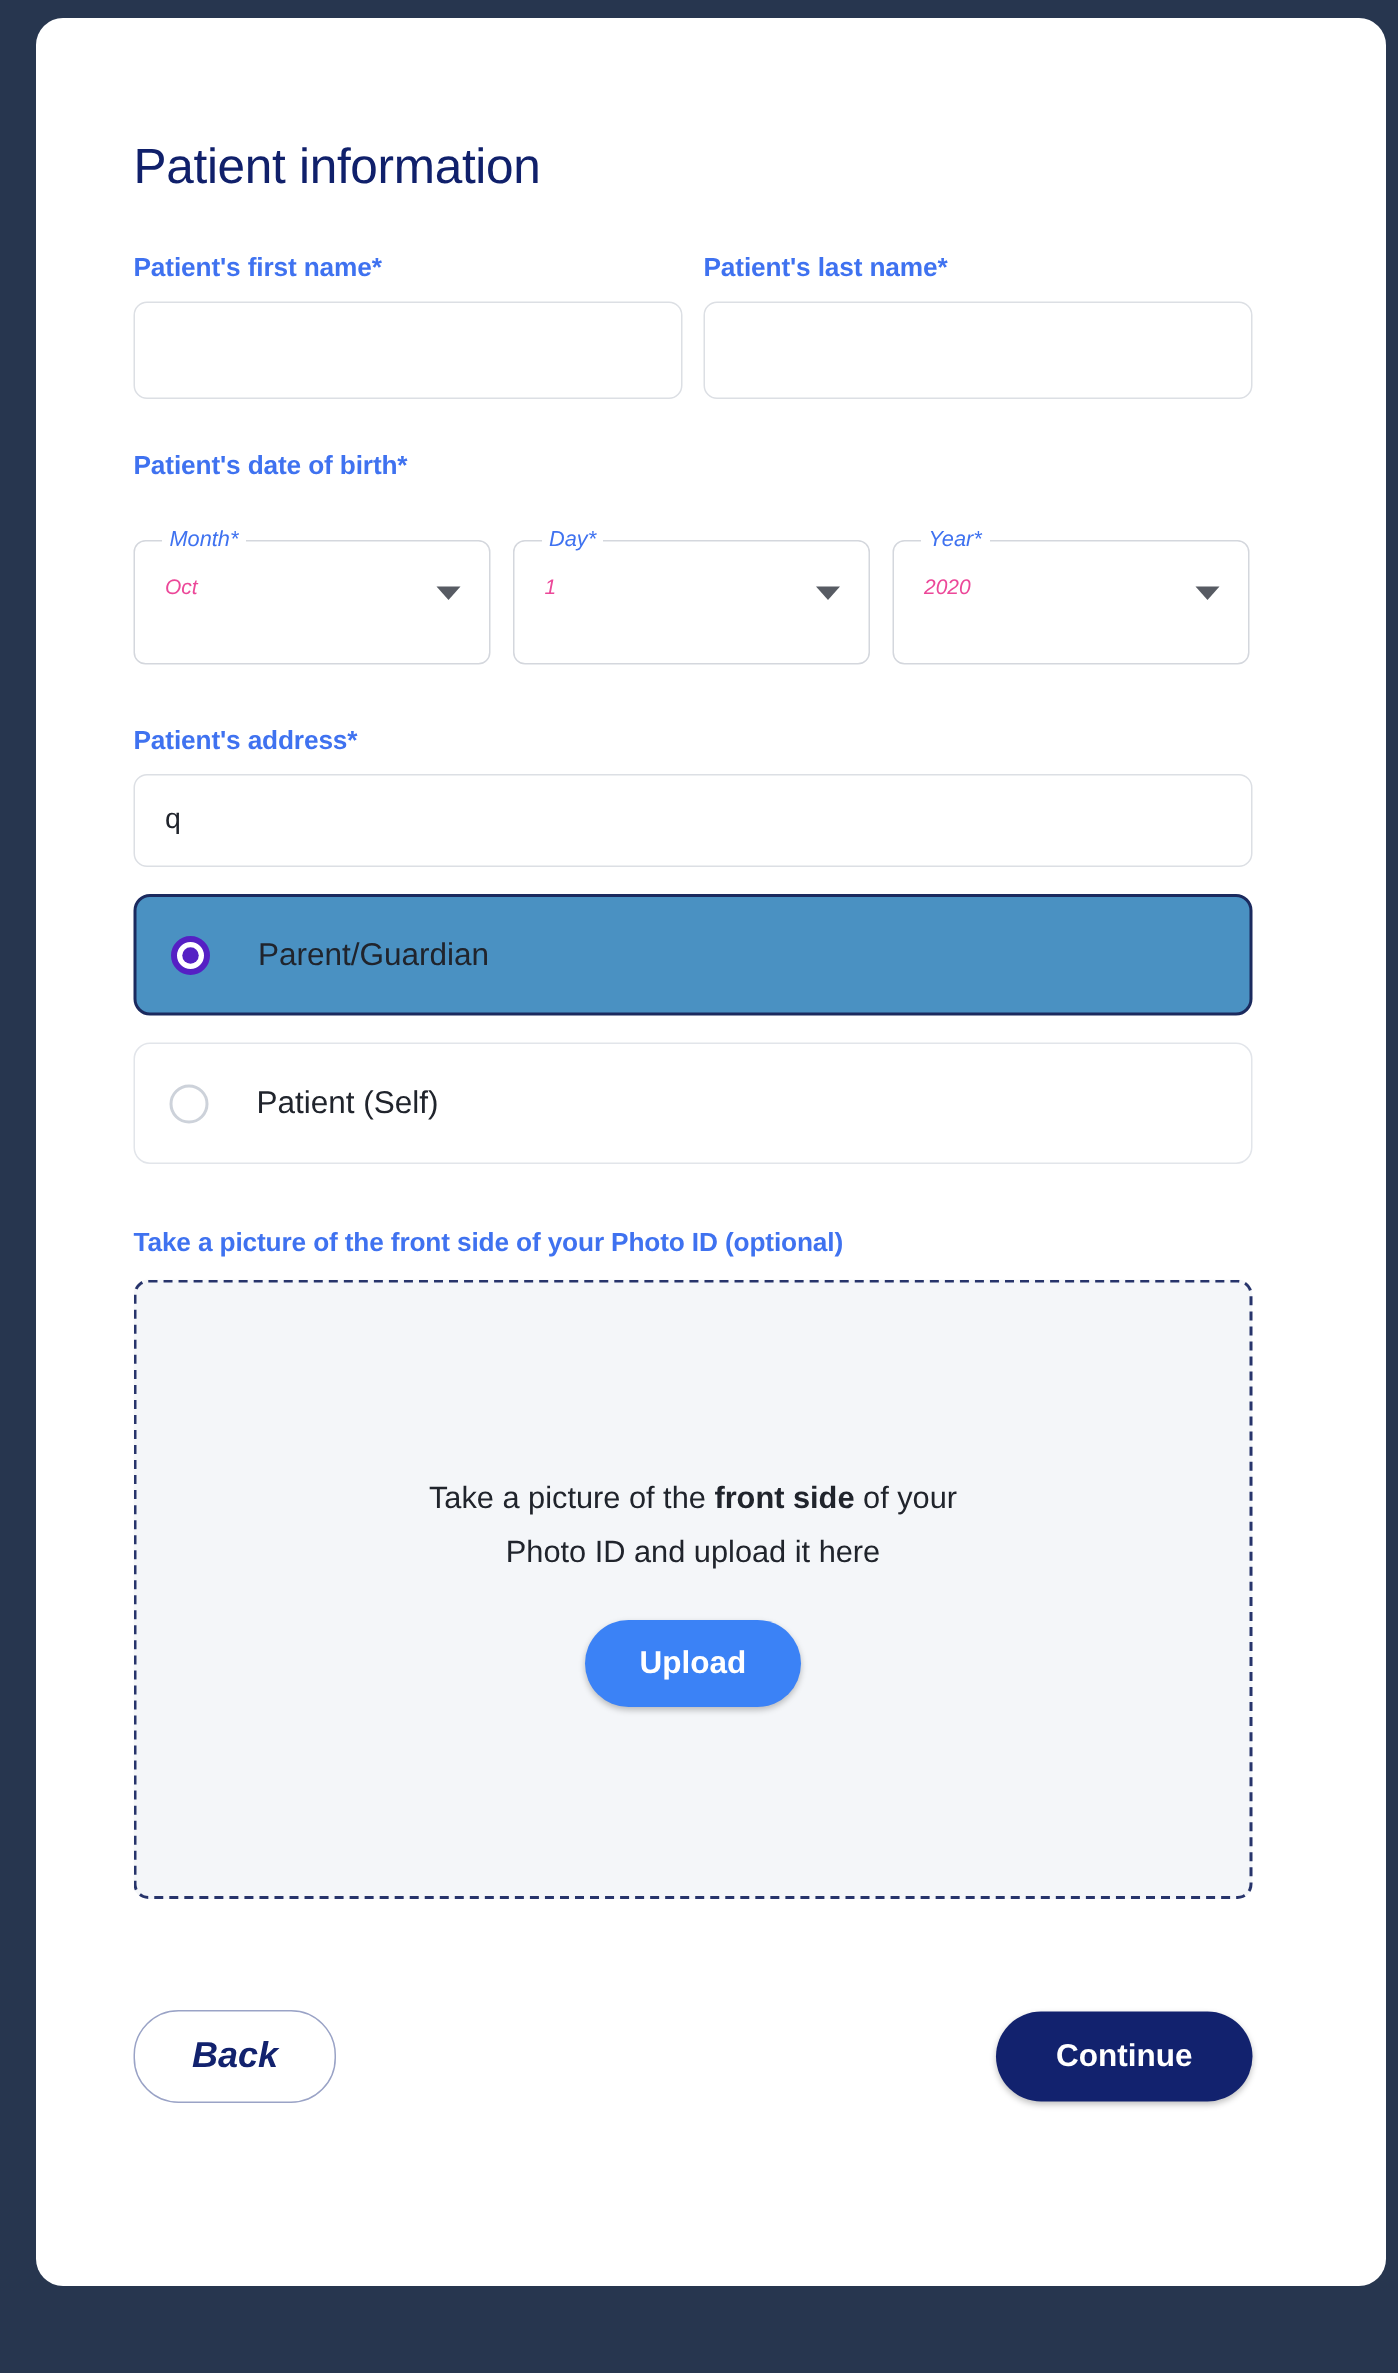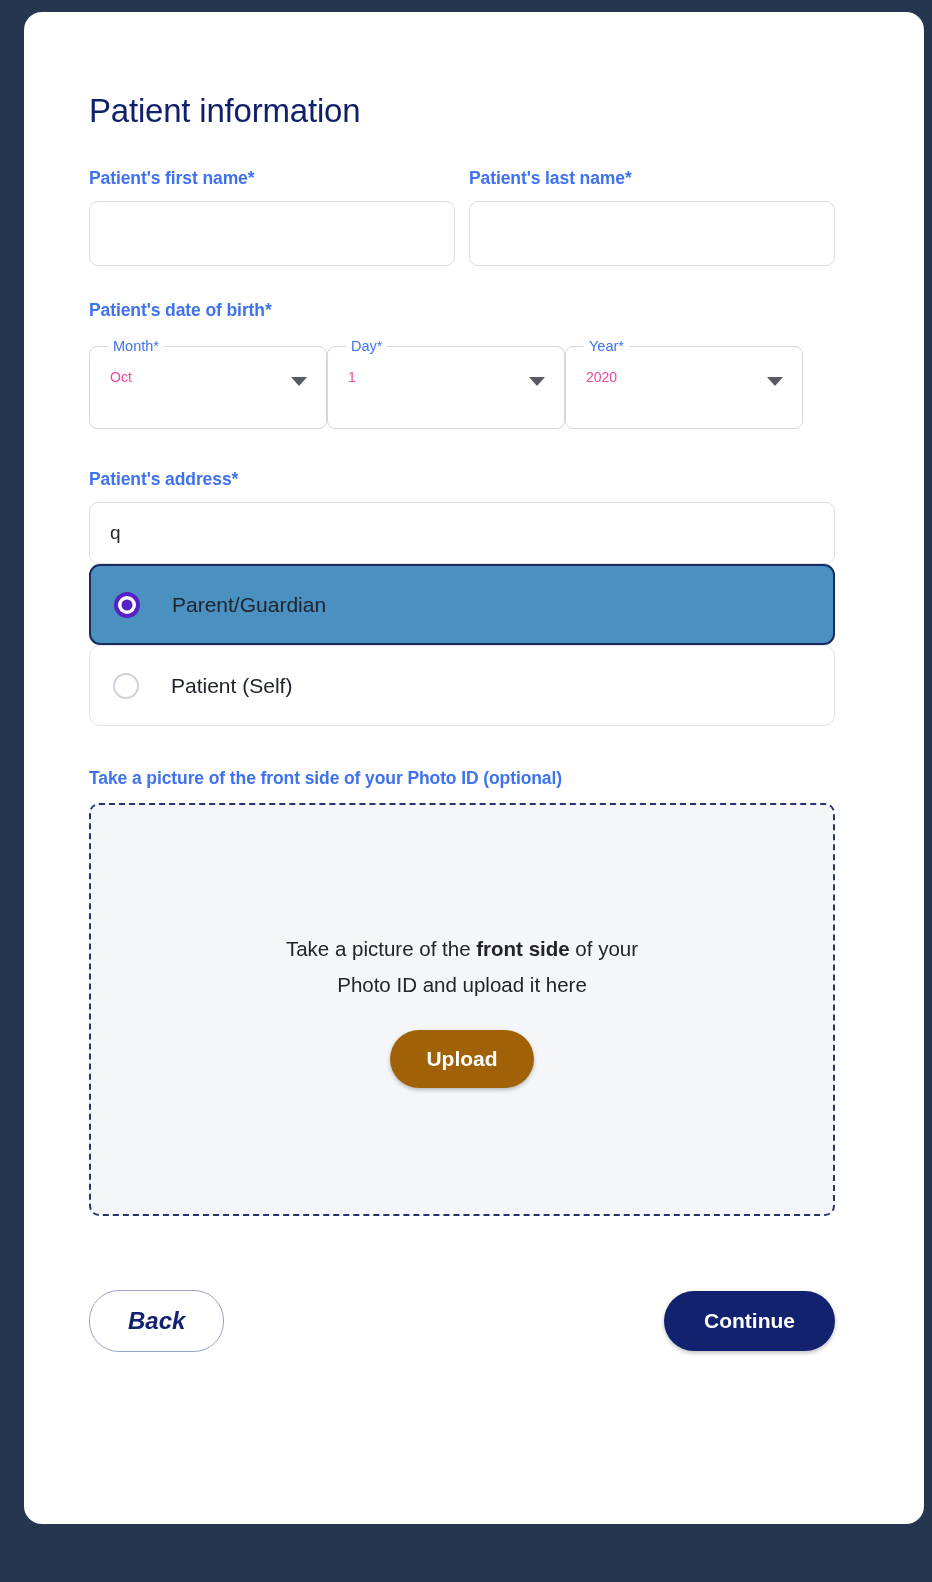--- a/index.html
+++ b/index.html
@@ -76,21 +76,23 @@
     color: #20242c;
     padding: 0 20px;
     outline: none;
   }
   .text-input::placeholder { color: #9aa0ab; }
 
   
   .dob-label { margin-top: 34px; }
   .dob-row {
     display: flex;
-    margin-top: 18px;
+    gap: 15px;
+    margin-top: 32px;
+    font-style: italic;
   }
   .select-wrap {
     position: relative;
     width: 238px;
     height: 90px;
   }
   .fs {
     position: absolute;
     left: 0; right: 0; top: 0; bottom: 0;
     box-sizing: border-box;
@@ -132,21 +134,21 @@
 
   
   .radio-label { margin-top: 44px; }
   .radio-opt {
     box-sizing: border-box;
     display: flex;
     align-items: center;
     width: 746px;
     height: 81px;
     border-radius: 11px;
-    margin-top: 0;
+    margin-top: 18px;
     padding-left: 18px;
     border: 1px solid #e2e5ea;
     background: #fff;
   }
   .radio-opt.selected {
     background: #4a91c2;
     border: 2px solid #1b2a5e;
   }
   .radio-mark {
     width: 26px;
@@ -198,21 +200,21 @@
   .dz-text {
     font-size: 20.5px;
     color: #20242c;
     text-align: center;
     line-height: 1.75;
     max-width: 400px;
   }
   .dz-text b { font-weight: bold; }
   .upload-btn {
     margin-top: 28px;
-    background: #a16207;
+    background: #3b82f6;
     color: #fff;
     font-family: "Liberation Sans", sans-serif;
     font-size: 21px;
     font-weight: bold;
     border: none;
     border-radius: 32px;
     padding: 17px 36px;
     cursor: pointer;
     box-shadow: 0 2px 4px rgba(0,0,0,0.25);
   }

